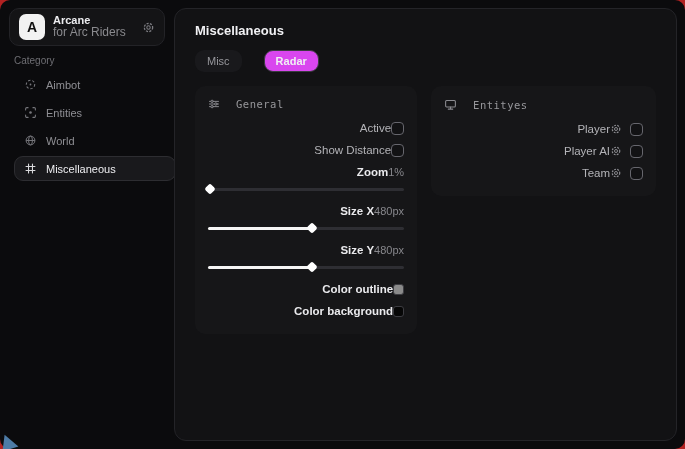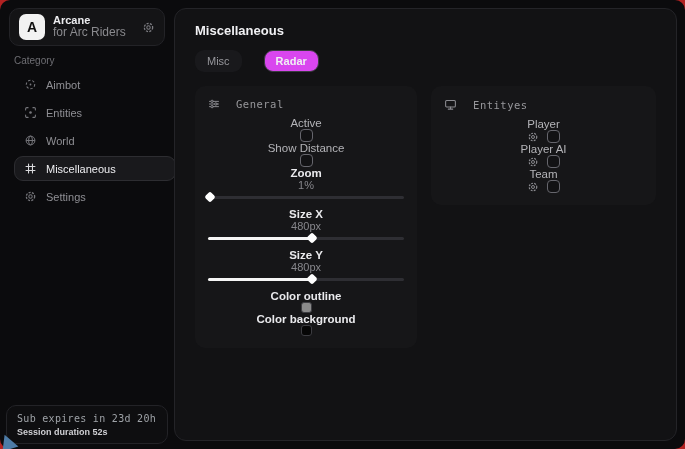--- a/index.html
+++ b/index.html
@@ -69,21 +69,21 @@
     background:#161618;border-radius:10px;box-sizing:border-box;
     padding:10px 13px 12px;
   }
   .card.general{width:233px;}
   .card.entities{width:236px;}
   .card-header{
     display:flex;align-items:center;gap:16px;margin:2px 0 7px;
     color:#97979b;font-family:"DejaVu Sans Mono", monospace;font-size:10.5px;letter-spacing:.5px;
   }
   .card-header .icon{color:#8b8b90;}
-  .row{display:flex;align-items:center;justify-content:flex-end;min-height:22px;flex-direction:column;}
+  .row{display:flex;align-items:center;justify-content:flex-end;min-height:22px;}
   .lbl{font-size:11.5px;color:#b4b4b8;}
   .lbl.strong{color:#eaeaed;font-weight:bold;}
   .val{font-size:11px;color:#87878c;}
   .checkbox{
     width:13px;height:13px;border:1.5px solid #66666d;border-radius:4px;
     background:#121214;box-sizing:border-box;
   }
   .slider{position:relative;height:3px;border-radius:2px;background:#2e2e33;margin:5px 0 9px;}
   .slider-fill{position:absolute;left:0;top:0;height:100%;background:#f5f5f5;border-radius:2px;}
   .slider-handle{
@@ -147,35 +147,22 @@
         <span>World</span>
       </div>
       <div class="nav-item active">
         <span class="icon">
           <svg width="13" height="13" viewBox="0 0 16 16" fill="none" stroke="currentColor" stroke-width="1.3" stroke-linecap="round">
               <path d="M5.6 2.5v11M10.4 2.5v11M2.5 5.6h11M2.5 10.4h11"></path>
             </svg>
         </span>
         <span>Miscellaneous</span>
       </div>
-      <div class="nav-item">
-        <span class="icon">
-          <svg width="13" height="13" viewBox="0 0 16 16">
-              <circle cx="8" cy="8" r="2.1" fill="none" stroke="currentColor" stroke-width="1.3"></circle>
-              <circle cx="8" cy="8" r="5.1" fill="none" stroke="currentColor" stroke-width="1.6" stroke-dasharray="2.6 1.6"></circle>
-            </svg>
-        </span>
-        <span>Settings</span>
-      </div>
-    </div>
-
-    <div class="sub-card">
-      <div class="sub-line1">Sub expires in 23d 20h</div>
-      <div class="sub-line2">Session duration 52s</div>
-    </div>
+    </div>
+
   </div>
 
   <div class="main">
     <div class="page-title">Miscellaneous</div>
 
     <div class="tabs">
       <div class="tab">Misc</div>
       <div class="tab active">Radar</div>
     </div>
 

